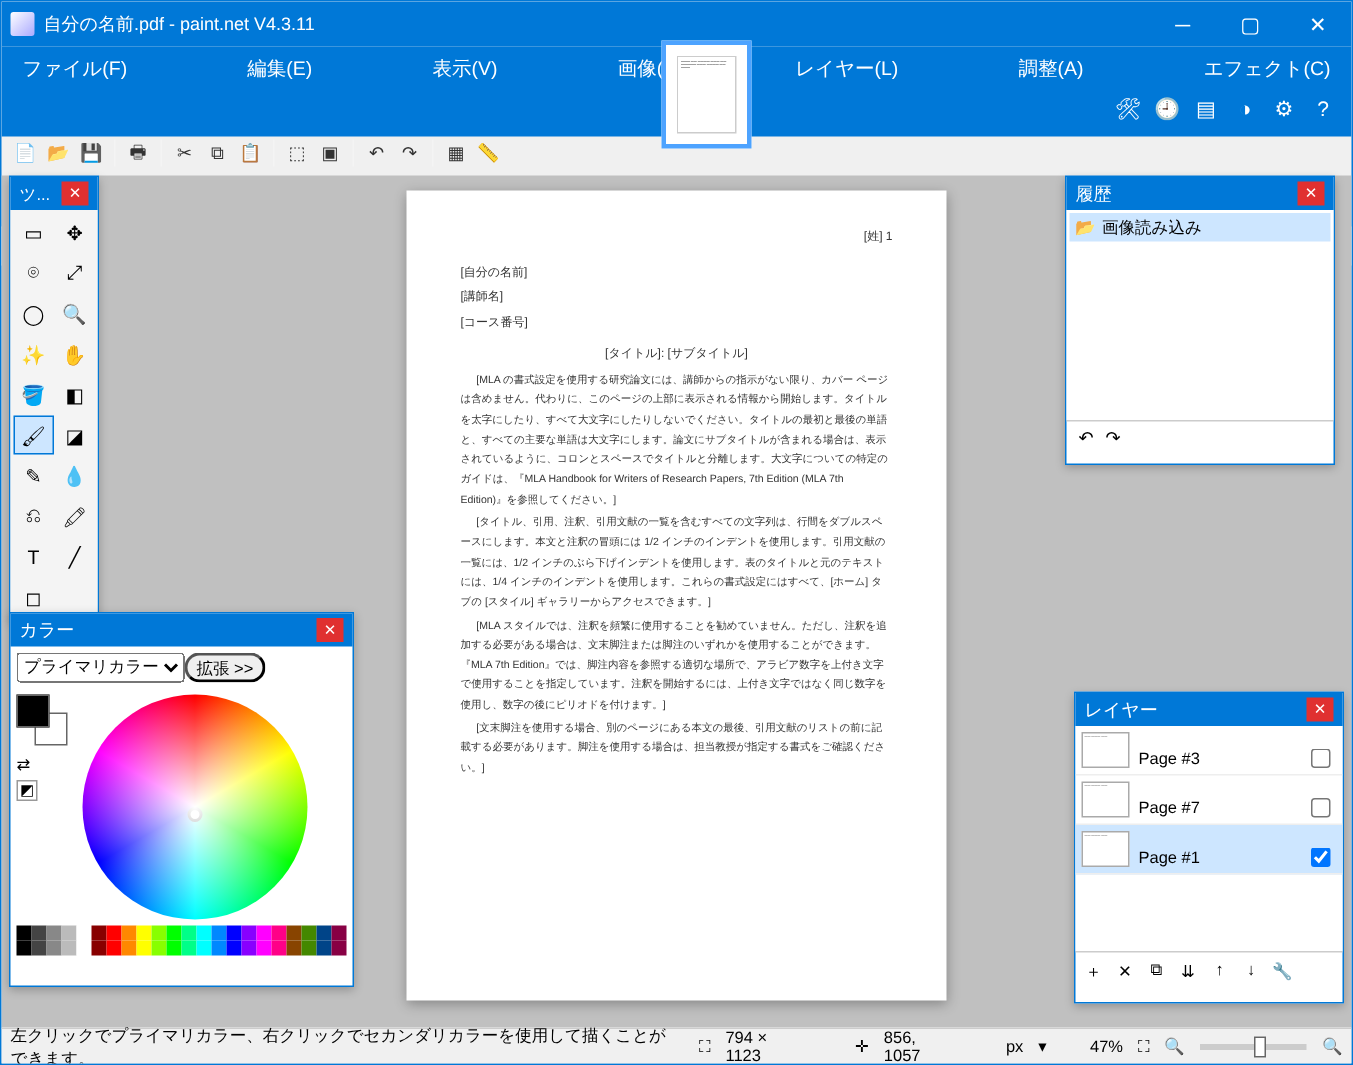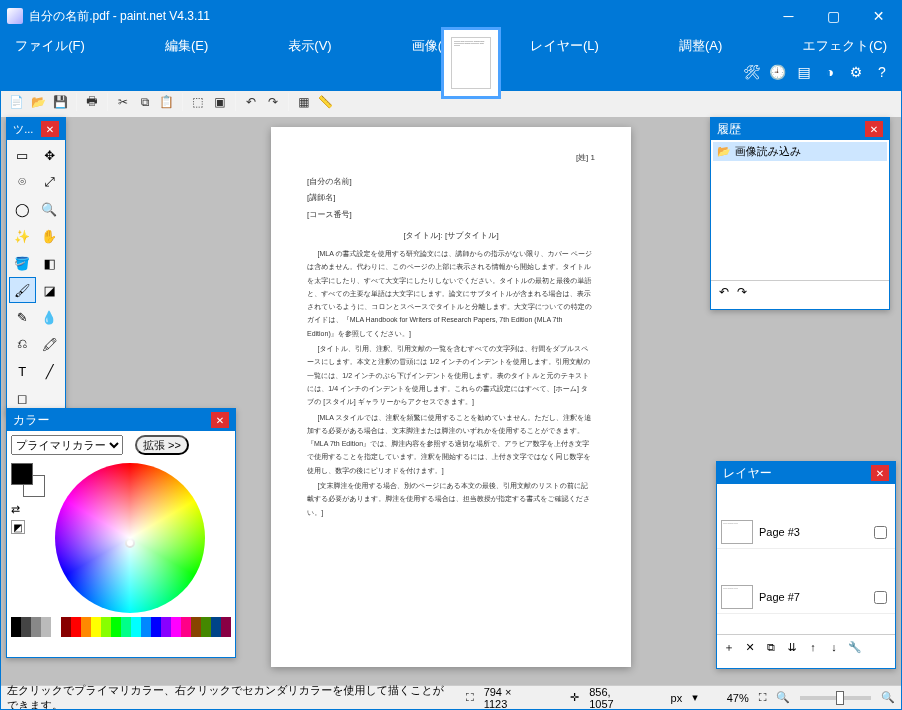--- a/index.html
+++ b/index.html
@@ -55,30 +55,30 @@
 
 
 .history-panel { right: 11px; top: 116px; width: 180px; height: 193px; text-align: center; }
 .history-body { padding: 2px; background: #fff; height: 140px; overflow: auto; }
 .history-item { display: flex; align-items: center; gap: 4px; padding: 2px 4px; background: #cde6ff; font-size: 11px; }
 .history-foot { display: flex; gap: 8px; padding: 4px 8px; border-top: 1px solid #ccc; }
 
 
 .layers-panel { right: 5px; top: 460px; width: 180px; height: 208px; }
 .layers-body { height: 150px; overflow: auto; background: #fff; }
-.layer-row { display: flex; align-items: center; gap: 6px; padding: 4px; border-bottom: 1px solid #eee; font-size: 11px; margin-top: 32px; }
+.layer-row { display: flex; align-items: flex-end; gap: 6px; padding: 4px; border-bottom: 1px solid #eee; font-size: 11px; }
 .layer-row.sel { background: #cde6ff; }
 .layer-thumb { width: 32px; height: 24px; background: #fff; border: 1px solid #aaa; font-size: 2px; color: #bbb; overflow: hidden; padding: 1px; }
 .layer-row input[type=checkbox] { margin-left: auto; margin-right: 4px; }
 .layers-foot { display: flex; gap: 3px; padding: 3px; border-top: 1px solid #ccc; }
 .layers-foot .lf-btn { width: 18px; height: 18px; display: flex; align-items: center; justify-content: center; font-size: 11px; }
 
 
 .color-panel { left: 5px; top: 407px; width: 230px; height: 250px; }
-.color-top { display: flex; align-items: flex-end; gap: 12px; padding: 4px; }
+.color-top { display: flex; align-items: flex-end; gap: 0; padding: 4px; }
 .color-top select { font-size: 11px; height: 20px; }
 .color-top button { font-size: 11px; height: 20px; padding: 0 6px; border-radius: 10px; }
 .color-main { display: flex; gap: 6px; padding: 4px; align-items: flex-start; }
 .swatch-stack { position: relative; width: 38px; height: 38px; }
 .swatch-stack .sw { position: absolute; width: 22px; height: 22px; border: 1px solid #666; }
 .swatch-stack .sw1 { background: #000; left: 0; top: 0; z-index: 2; }
 .swatch-stack .sw2 { background: #fff; left: 12px; top: 12px; }
 .wheel { width: 150px; height: 150px; border-radius: 50%; background: conic-gradient(red,yellow,lime,cyan,blue,magenta,red); position: relative; }
 .wheel::after { content: ""; position: absolute; inset: 0; border-radius: 50%; background: radial-gradient(circle,#fff 0%,rgba(255,255,255,0) 70%); }
 .wheel .picker { position: absolute; width: 10px; height: 10px; border: 2px solid #000; border-radius: 50%; left: 70px; top: 75px; background: #fff; }

